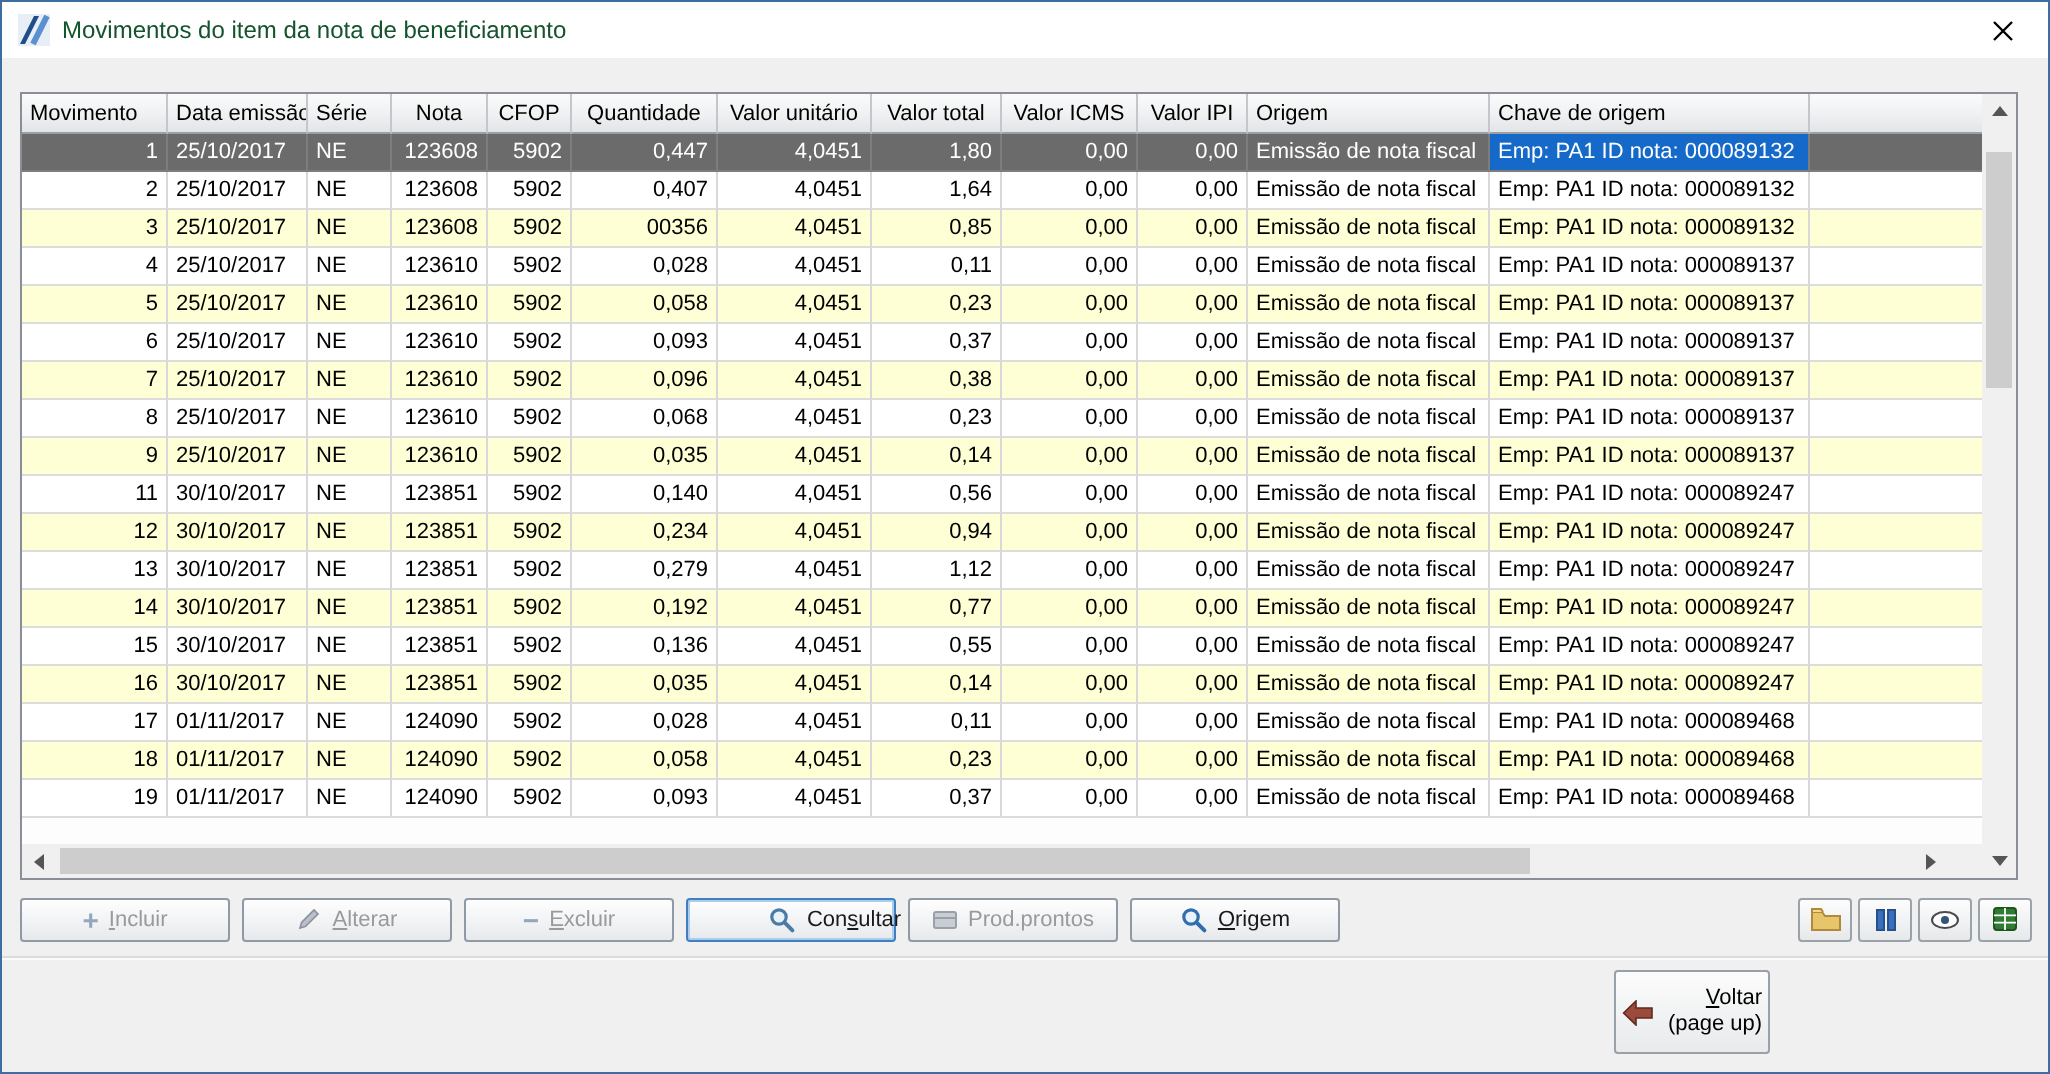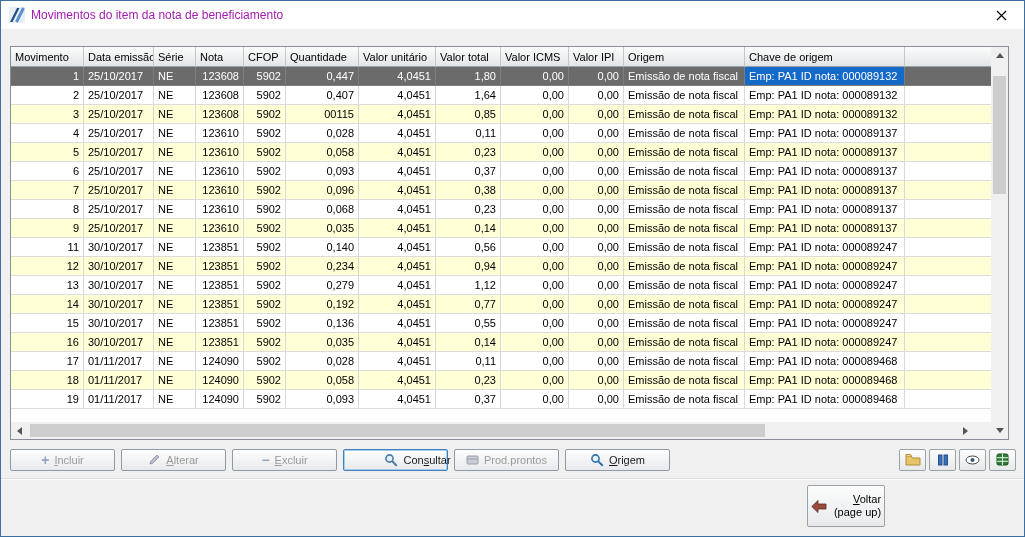--- a/index.html
+++ b/index.html
@@ -4,21 +4,21 @@
 <style>
   * { box-sizing: border-box; margin: 0; padding: 0; }
   html, body { width: 1025px; height: 537px; overflow: hidden; background: #fff;
     font-family: "Liberation Sans", "DejaVu Sans", sans-serif; }
   .window { position: relative; width: 1025px; height: 537px; background: #f0f0f0;
     border: 1px solid #3c6e9f; font-size: 11px; color: #000; }
 
   
   .titlebar { position: absolute; left: 0; top: 0; right: 0; height: 28px; background: #ffffff;
     display: flex; align-items: center; padding-left: 8px; }
-  .titlebar .title { margin-left: 6px; font-size: 12px; color: #a21caf; }
+  .titlebar .title { margin-left: 6px; font-size: 12px; color: #14532d; }
   .close-btn { margin-left: auto; width: 45px; height: 28px; display: flex; align-items: center;
     justify-content: center; background: transparent; border: 0; cursor: default; }
 
   
   .grid-panel { position: absolute; left: 9px; top: 45px; width: 999px; height: 394px;
     border: 1px solid #8a8e99; background: #f0f0f0; }
   .table-clip { position: absolute; left: 0; top: 0; right: 17px; bottom: 17px;
     overflow: hidden; background: #fdfdfd; }
   table { width: 1001px; table-layout: fixed; border-collapse: separate; border-spacing: 0; }
   thead th { height: 20px; font-weight: normal; font-size: 11px; padding: 0 4px;
@@ -27,21 +27,21 @@
     white-space: nowrap; overflow: hidden; }
   tbody td { height: 19px; padding: 0 4px; font-size: 11px; white-space: nowrap; overflow: hidden;
     border-right: 1px solid #d8d8d8; border-bottom: 1px solid #dcdcdc; }
   tbody td.cfill { border-right: 0; }
   tbody tr:nth-child(odd)  { background: #ffffd6; }
   tbody tr:nth-child(even) { background: #ffffff; }
   tbody tr.selected { background: #6b6b6b; }
   tbody tr.selected td { color: #ffffff; border-right-color: #7d7d7d; border-bottom-color: #7d7d7d; }
   tbody td.sel-cell { background: #1569c8; color: #fff; }
   th.h0, th.h1, th.h2, th.h10, th.h11, th.hfill { text-align: left; }
-  th.h3, th.h4, th.h5, th.h6, th.h7, th.h8, th.h9 { text-align: left; margin-top: 28px; }
+  th.h3, th.h4, th.h5, th.h6, th.h7, th.h8, th.h9 { text-align: center; margin-top: 28px; }
   td.c0, td.c3, td.c4, td.c5, td.c6, td.c7, td.c8, td.c9 { text-align: right; }
   td.c1, td.c2, td.c10, td.c11 { text-align: left; }
 
   
   .vscroll { position: absolute; right: 0; top: 0; width: 17px; height: 392px; background: #f0f0f0; }
   .hscroll { position: absolute; left: 0; bottom: 0; height: 17px; width: 963px; background: #f0f0f0; }
   .sb-arrow { position: absolute; width: 17px; height: 17px; display: flex;
     align-items: center; justify-content: center; background: #f0f0f0; }
   .vscroll .up { top: 0; } .vscroll .down { bottom: 0; }
   .hscroll .left { left: 0; } .hscroll .right { right: 0; }
@@ -165,21 +165,21 @@
               <td class="c10">Emissão de nota fiscal</td>
               <td class="c11">Emp: PA1 ID nota: 000089132</td>
               <td class="cfill"></td>
             </tr>
             <tr>
               <td class="c0">3</td>
               <td class="c1">25/10/2017</td>
               <td class="c2">NE</td>
               <td class="c3">123608</td>
               <td class="c4">5902</td>
-              <td class="c5">00115</td>
+              <td class="c5">00356</td>
               <td class="c6">4,0451</td>
               <td class="c7">0,85</td>
               <td class="c8">0,00</td>
               <td class="c9">0,00</td>
               <td class="c10">Emissão de nota fiscal</td>
               <td class="c11">Emp: PA1 ID nota: 000089132</td>
               <td class="cfill"></td>
             </tr>
             <tr>
               <td class="c0">4</td>

